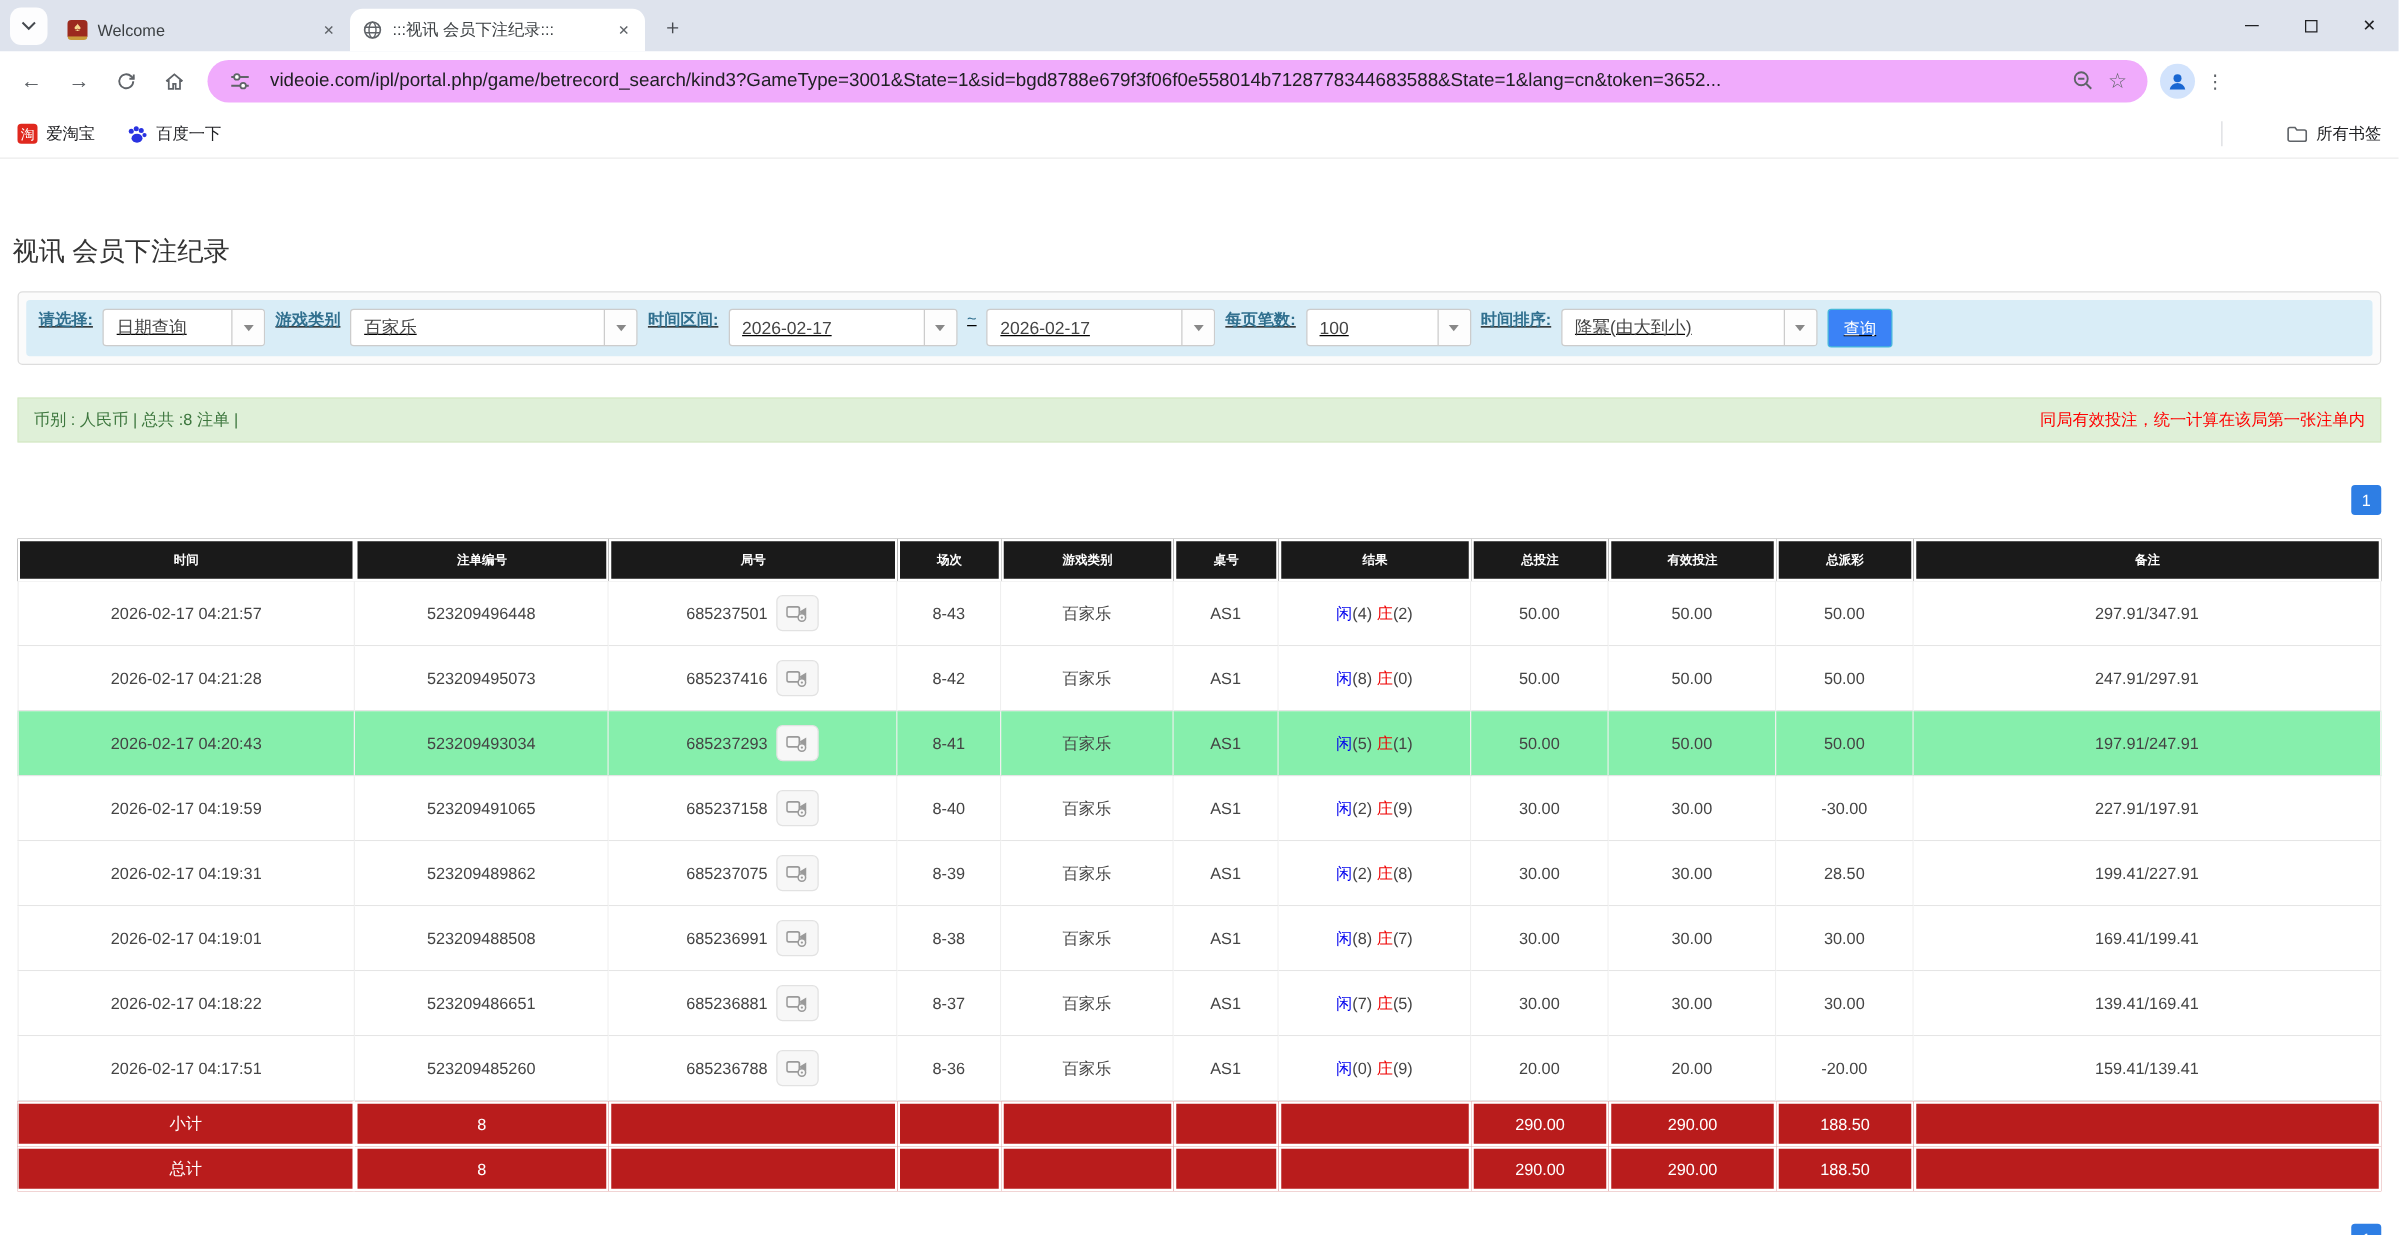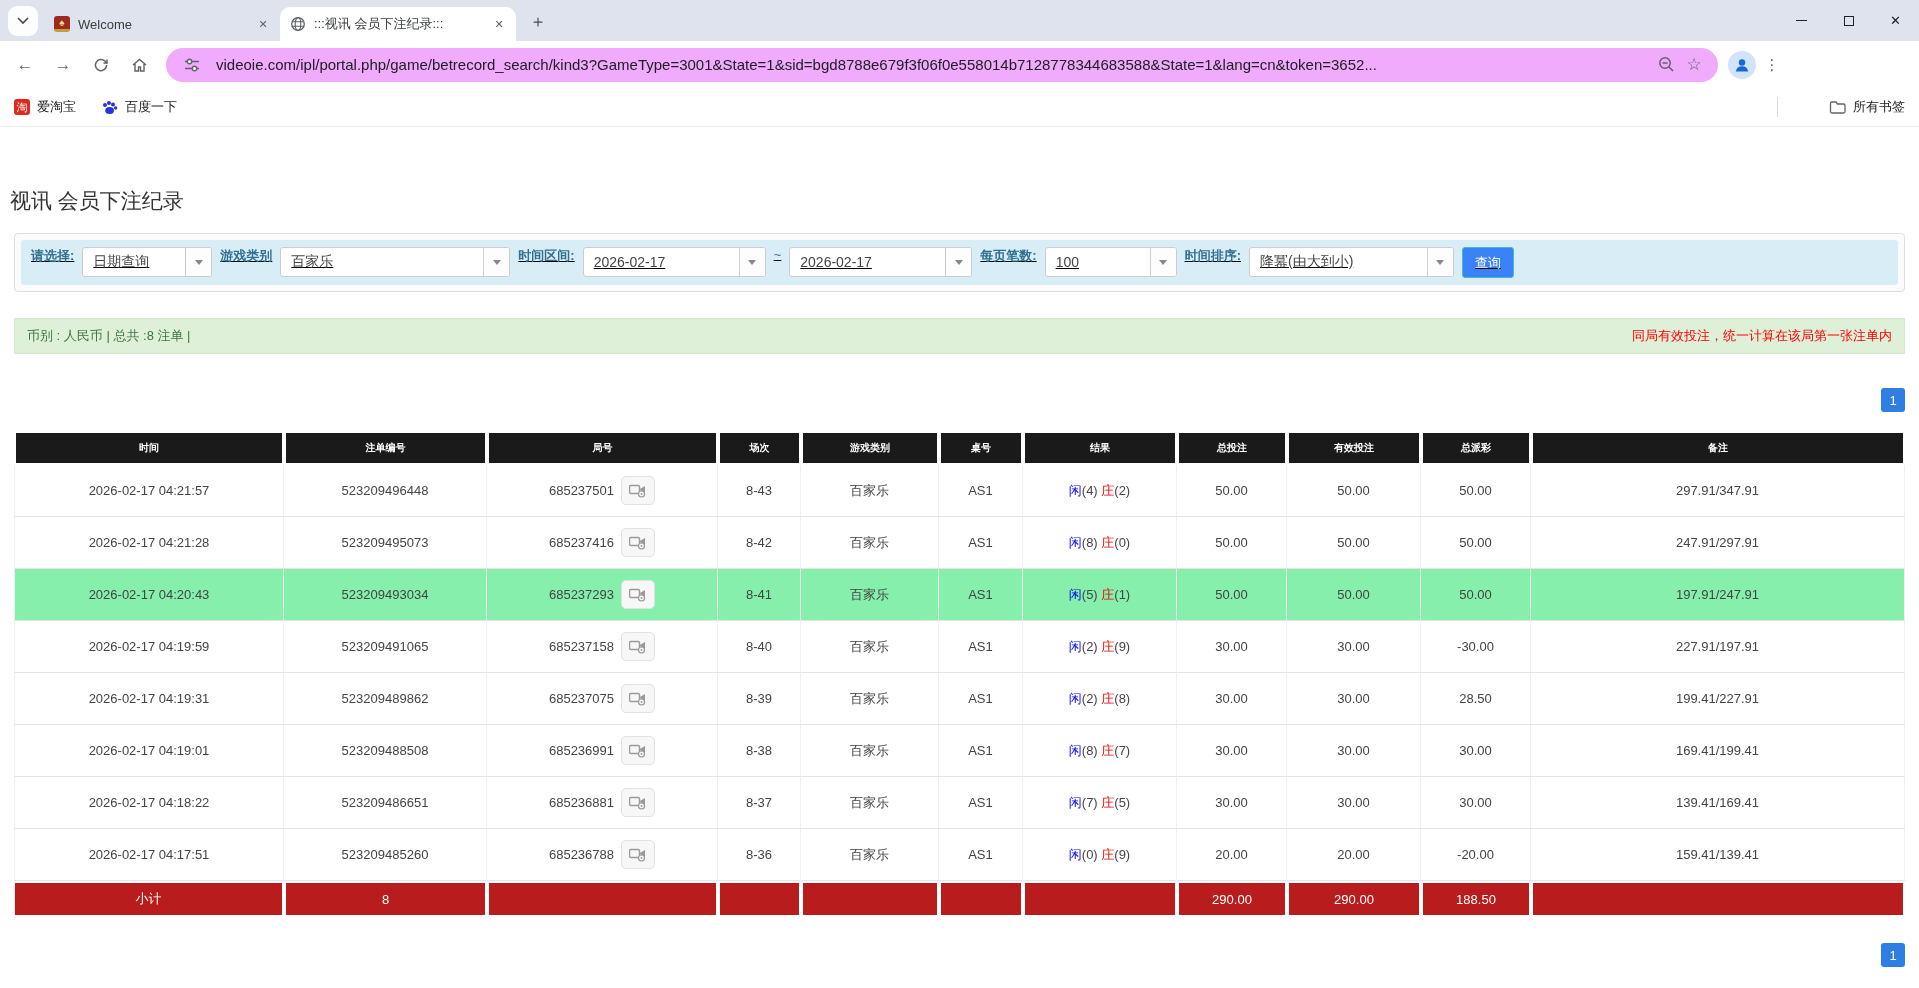--- a/index.html
+++ b/index.html
@@ -454,18 +454,31 @@
       <td></td>
         <td></td>
         <td></td>
       <td></td>
         <td></td>
       <td>290.00</td>
       <td>290.00</td>
       <td>188.50</td>
       <td></td>
     </tr>
+    <tr class="foot">
+      <td>总计</td>
+      <td>8</td>
+      <td></td>
+        <td></td>
+        <td></td>
+      <td></td>
+        <td></td>
+      <td>290.00</td>
+      <td>290.00</td>
+      <td>188.50</td>
+      <td></td>
+    </tr>
   </tfoot>
 </table>
 
 <div class="pager pager-bottom">
   <span class="page-num">1</span>
 </div>
 
 </body></html>

